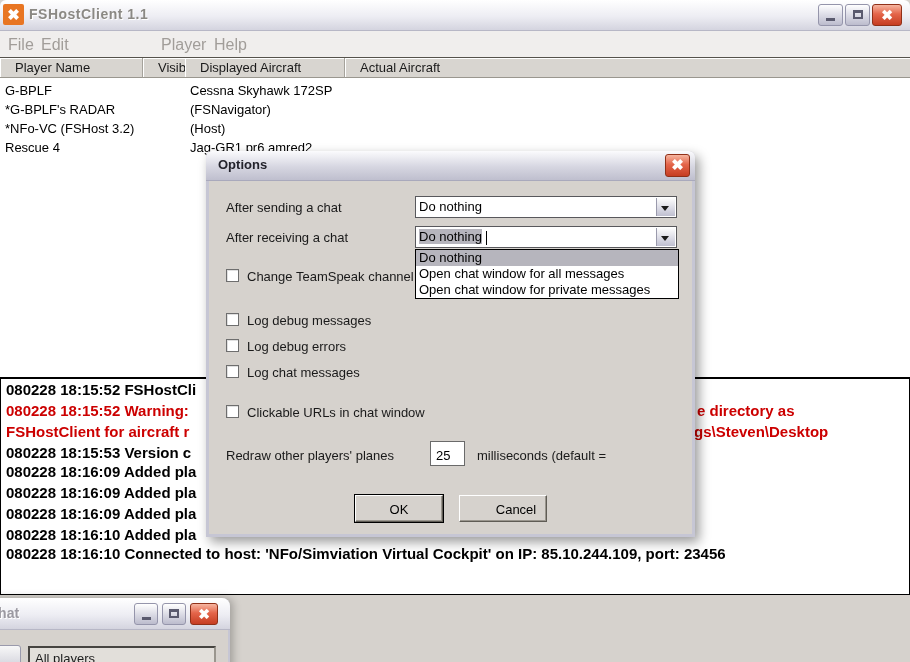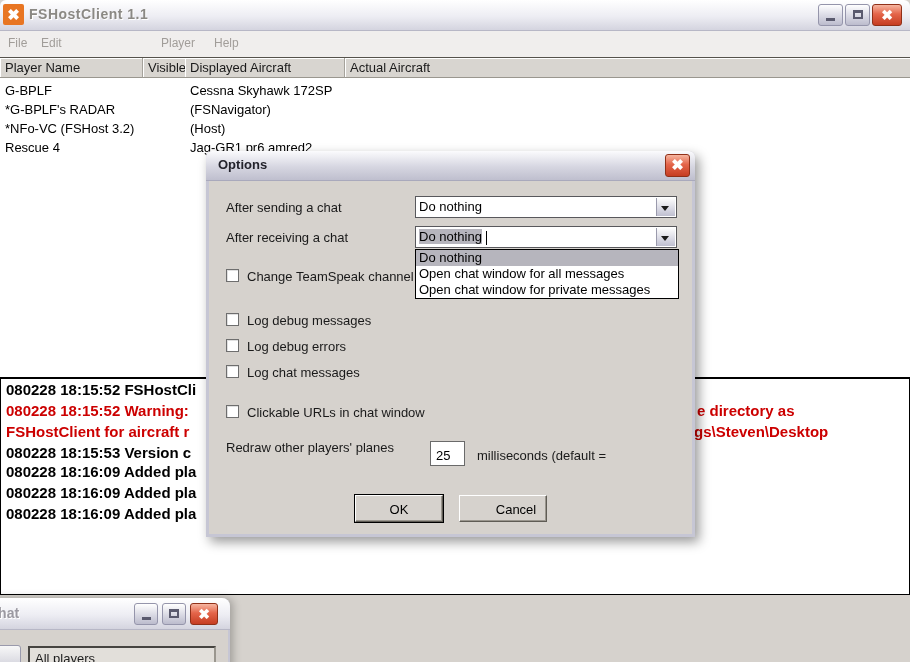--- a/index.html
+++ b/index.html
@@ -32,30 +32,30 @@
   }
   .winbtn.close{
     background:linear-gradient(#f6b5a0,#e4654a 45%,#c63d22);
     border-color:#903018;color:#fff;font-weight:bold;font-size:14px;
   }
   .glyph-min{display:inline-block;width:9px;height:3px;background:#5a5a6e;margin-top:13px;}
   .glyph-max{display:inline-block;width:10px;height:9px;border:2px solid #5a5a6e;margin-top:5px;box-sizing:border-box;border-top-width:3px;}
   
   .menubar{
     position:absolute;left:0;top:31px;width:910px;height:26px;
-    background:#f0eeed;font-size:12px;color:#a19d99;
+    background:#f0eeed;font-size:16px;color:#a19d99;
   }
   .menubar span{position:absolute;top:5px;}
   
   .tablewrap{position:absolute;left:0;top:57px;width:910px;height:320px;background:#fff;border-top:1px solid #55524c;box-sizing:border-box;}
   .th{
     position:absolute;top:0;height:20px;background:#d8d5d0;
     border-right:1px solid #a5a29b;border-bottom:1px solid #9a978f;
     box-shadow:inset 1px 1px 0 #ffffff;
-    font-size:13px;color:#1a1a1a;line-height:19px;padding-left:5px;
+    font-size:13px;color:#1a1a1a;line-height:19px;padding-left:15px;
     box-sizing:border-box;white-space:nowrap;overflow:hidden;
   }
   .trow span{position:absolute;font-size:13px;color:#000;white-space:nowrap;}
   
   .logpanel{
     position:absolute;left:0;top:377px;width:910px;height:218px;
     background:#fff;border:1px solid #000;border-top-width:2px;box-sizing:border-box;
   }
   .logline{position:absolute;left:5px;font-size:15px;font-weight:bold;white-space:nowrap;}
   .logline .rfrag{position:absolute;white-space:nowrap;}
@@ -196,20 +196,22 @@
   </div>
 
   <div class="logpanel">
     <div class="logline" style="top:2px;color:#000;"><span>080228 18:15:52  FSHostCli</span></div>
     <div class="logline" style="top:23px;color:#cc0000;"><span>080228 18:15:52  Warning:</span><span class="rfrag" style="left:691px;">e directory as</span></div>
     <div class="logline" style="top:44px;color:#cc0000;"><span>FSHostClient for aircraft r</span><span class="rfrag" style="left:688px;">gs\Steven\Desktop</span></div>
     <div class="logline" style="top:65px;color:#000;"><span>080228 18:15:53  Version c</span></div>
     <div class="logline" style="top:84px;color:#000;"><span>080228 18:16:09  Added pla</span></div>
     <div class="logline" style="top:105px;color:#000;"><span>080228 18:16:09  Added pla</span></div>
     <div class="logline" style="top:126px;color:#000;"><span>080228 18:16:09  Added pla</span></div>
+    <div class="logline" style="top:147px;color:#000;"><span>080228 18:16:10  Added pla</span></div>
+    <div class="logline" style="top:166px;color:#000;"><span>080228 18:16:10  Connected to host: 'NFo/Simviation Virtual Cockpit' on IP: 85.10.244.109, port: 23456</span></div>
   </div>
 
   <div class="chatwin">
     <div class="chat-titlebar">
       <span class="chat-title">Chat</span>
       <span class="chat-btn" style="left:158px;"><span class="glyph-min"></span></span>
       <span class="chat-btn" style="left:186px;"><span class="glyph-max"></span></span>
       <span class="chat-btn close" style="left:214px;"><span>✖</span></span>
     </div>
     <span class="chat-sendbtn"></span>
@@ -256,21 +258,21 @@
 
       <span class="cb" style="left:17px;top:159px;"></span>
       <span class="lbl" style="left:38px;top:159px;">Log debug errors</span>
 
       <span class="cb" style="left:17px;top:185px;"></span>
       <span class="lbl" style="left:38px;top:185px;">Log chat messages</span>
 
       <span class="cb" style="left:17px;top:225px;"></span>
       <span class="lbl" style="left:38px;top:225px;">Clickable URLs in chat window</span>
 
-      <span class="lbl" style="left:17px;top:260px;text-align:right;">Redraw other players' planes</span>
+      <span class="lbl" style="left:17px;top:268px;text-align:right;">Redraw other players' planes</span>
       <input class="numinput" style="left: 221px; top: 261px;" value="25">
       <span class="lbl" style="left:268px;top:268px;">milliseconds (default =</span>
 
       <button class="btn default" style="left:146px;top:315px;">OK</button>
       <button class="btn" style="left:250px;top:315px;padding-left:32px;">Cancel</button>
     </div>
   </div>
 
 </div>
 

